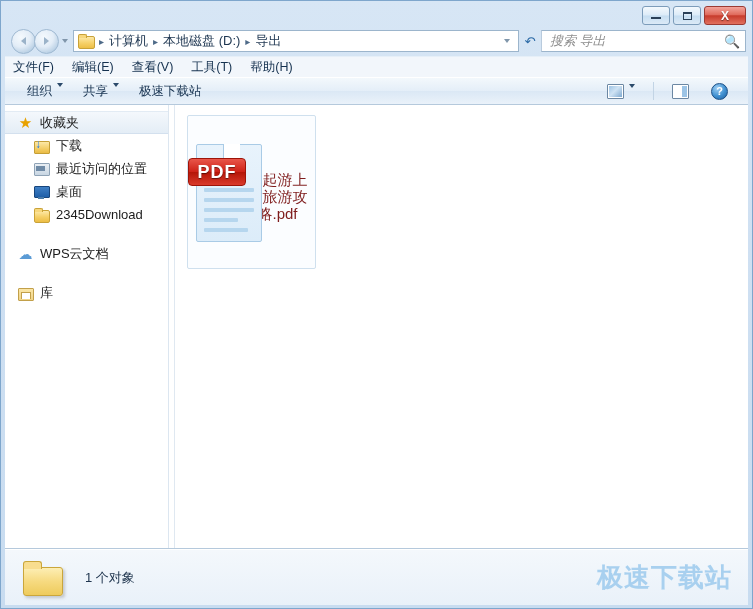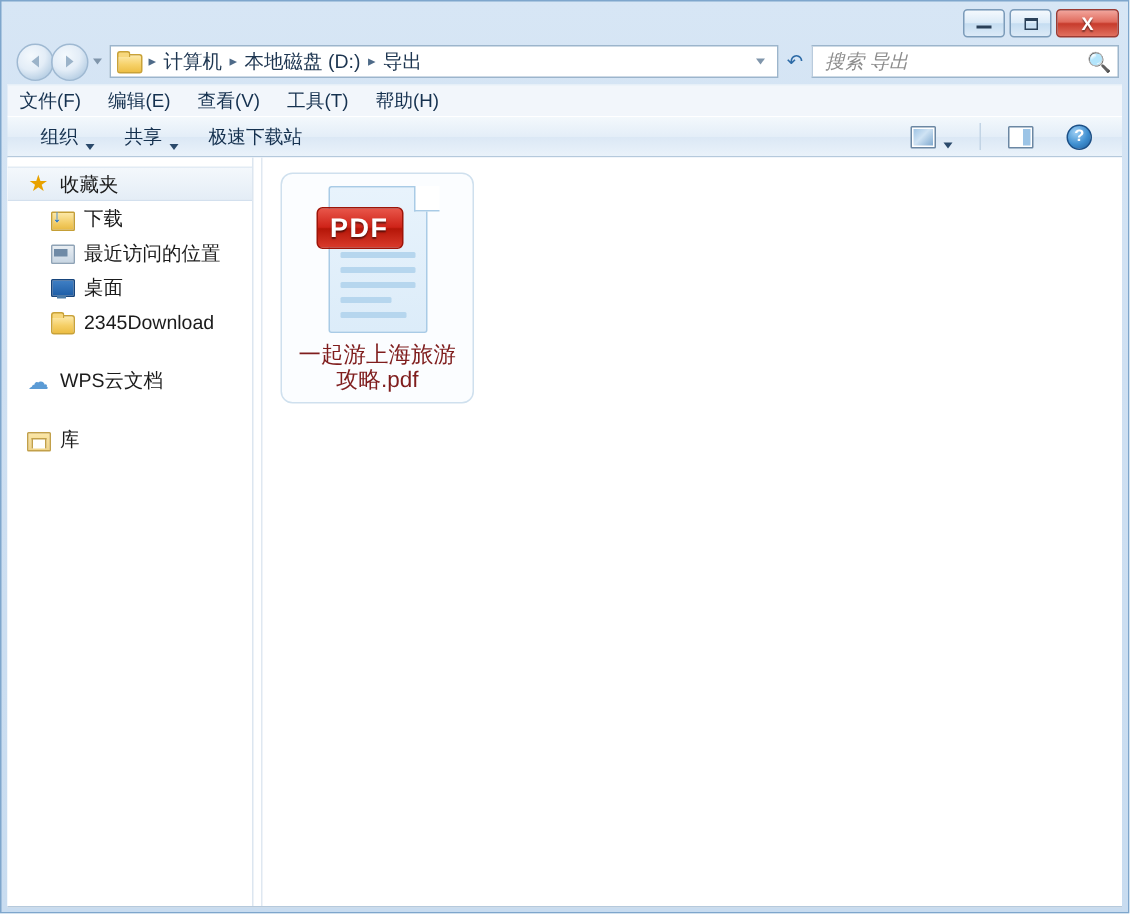--- a/index.html
+++ b/index.html
@@ -120,21 +120,21 @@
 
   
   .toolbar{
     height:28px; flex:0 0 auto;
     background: linear-gradient(180deg,#f3f8fc 0%, #e4eef8 50%, #dbe8f5 51%, #eaf2fa 100%);
     border-top:1px solid #ffffff;
     border-bottom:1px solid #b5c9dc;
     display:flex; align-items:center; padding:0 6px 0 12px;
     font-size:12.5px; color:#15314f;
   }
-  .tbitem{ display:flex; align-items:flex-end; gap:5px; padding:3px 10px; white-space:nowrap;}
+  .tbitem{ display:flex; align-items:flex-start; gap:5px; padding:3px 10px; white-space:nowrap;}
   .tbcaret{ width:0;height:0;border-left:3.5px solid transparent;border-right:3.5px solid transparent;border-top:4px solid #2b4a6b; }
   .tbright{ margin-left:auto; display:flex; align-items:center; gap:2px; padding-right:4px;}
   .viewico{
     width:17px;height:15px;border:1px solid #6b87a3;background:#ffffff;position:relative;border-radius:1px;
   }
   .viewico::before{
     content:"";position:absolute;left:1px;top:1px;right:1px;bottom:1px;
     background:linear-gradient(135deg,#9fc4e4 0%, #cfe3f4 45%, #7fa9cf 100%);
   }
   .paneico{
@@ -240,22 +240,22 @@
   .content{
     flex:1 1 auto; background:#ffffff;
     border-left:1px solid #dfe8f1;
     padding:10px 0 0 12px;
     position:relative; min-width:0;
   }
   .fileitem{
     width:129px; height:154px;
     border:1px solid #cfe0ee;
     background:#fbfdff;
-    border-radius:8px;
-    display:flex; flex-direction:column; align-items:center;
+    border-radius:2px;
+    display:flex; flex-direction:row; align-items:center;
     padding-top:8px;
   }
   .pdf-icon{
     width:82px; height:100px; position:relative; margin-bottom:4px;
   }
   .pdf-page{
     position:absolute; left:8px; top:0; width:66px; height:98px;
     background: linear-gradient(180deg,#e8f3fc 0%, #dcecf9 100%);
     border:1px solid #a9cbe6;
     border-radius:2px;
@@ -467,14 +467,19 @@
               <i></i>
           </div>
           <div class="pdf-badge">PDF</div>
         </div>
         <div class="filename">一起游上海旅游攻略.pdf</div>
       </div>
     </div>
 
   </div>
 
+  <div class="statusbar">
+    <span class="status-folder"></span>
+    <span class="status-text">1 个对象</span>
+    <span class="watermark">极速下载站</span>
+  </div>
 
 </div>
 
 </body></html>

